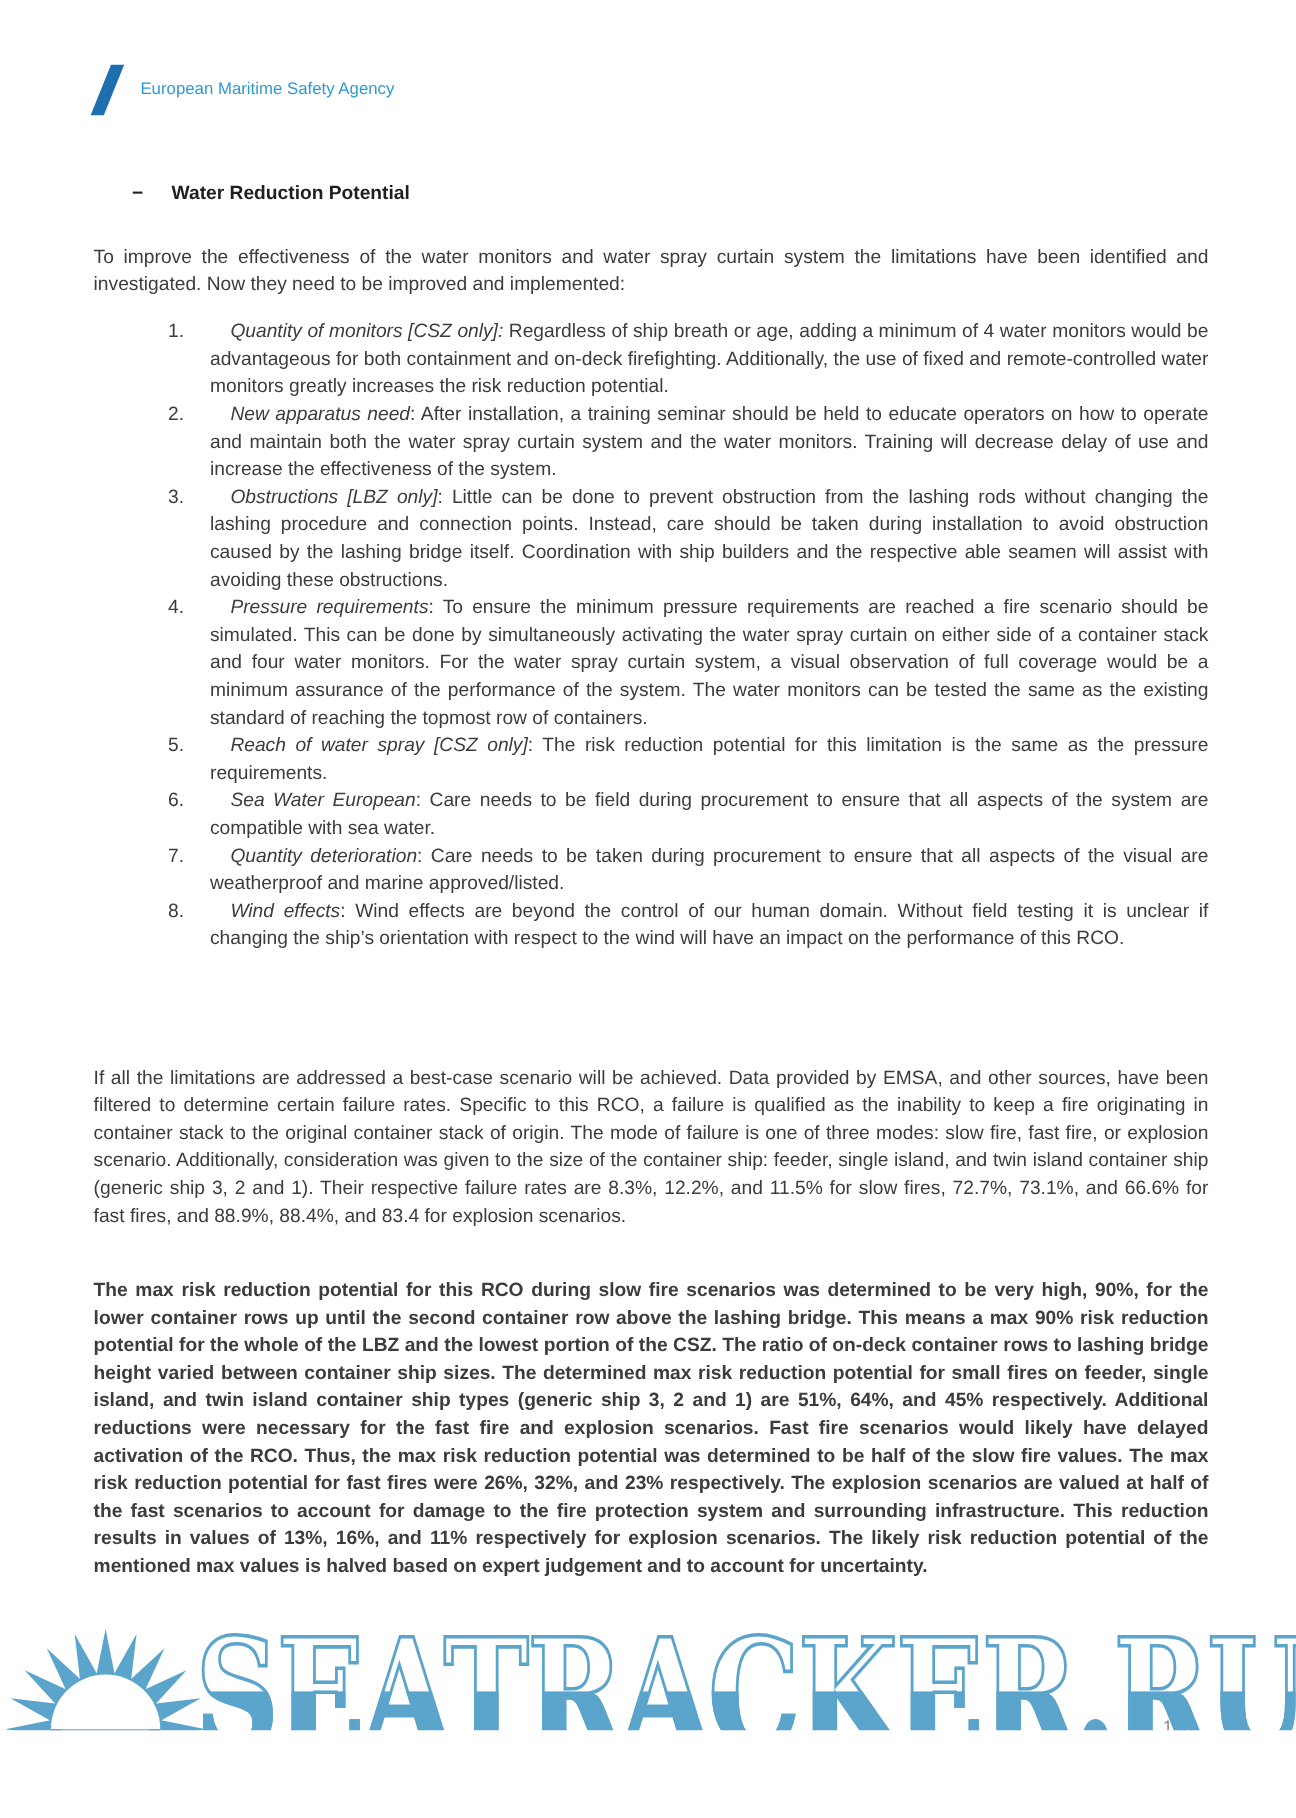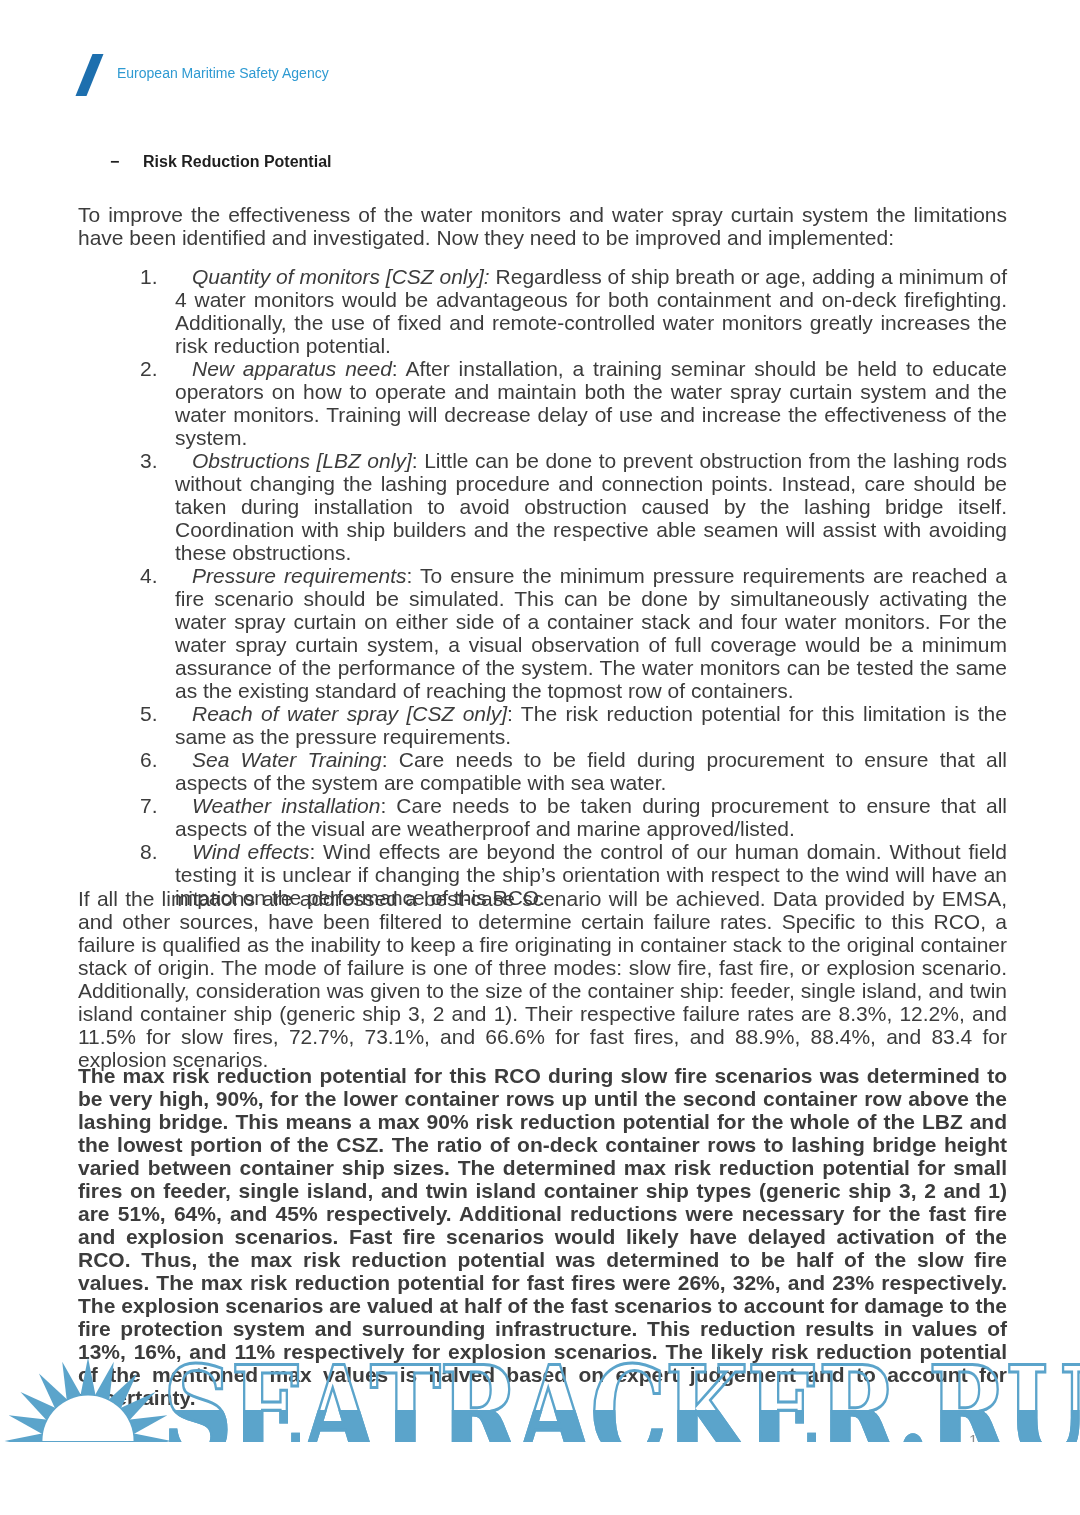--- a/index.html
+++ b/index.html
@@ -29,21 +29,21 @@
   .section-heading {
     position:absolute; left:110px; top:151px;
     display:flex;
     font-size:16px; font-weight:bold; color:#1f1f1f;
     line-height:22px;
   }
   .section-heading .dash { width:33px; font-weight:bold; }
 
   
   .bodytext {
-    font-size:21px; line-height:23px; color:#3c3c3c;
+    font-size:16px; line-height:23px; color:#3c3c3c;
   }
   .intro {
     position:absolute; left:78px; top:203px; width:929px;
     text-align:justify;
   }
   .doc-list {
     position:absolute; left:140px; top:265px; width:867px;
     list-style:none;
   }
   .doc-li { display:flex; }
@@ -94,21 +94,21 @@
 </head>
 <body>
 
 <div class="page">
 
   <div class="brand-slash"></div>
   <div class="agency-name">European Maritime Safety Agency</div>
 
   <div class="section-heading">
     <span class="dash">−</span>
-    <span>Risk Reduction Potential</span>
+    <span>Water Reduction Potential</span>
   </div>
 
   <p class="intro bodytext">To improve the effectiveness of the water monitors and water spray curtain system the limitations have been identified and investigated. Now they need to be improved and implemented:</p>
 
   <ul class="doc-list bodytext">
     <li class="doc-li">
       <span class="num">1.</span>
       <span class="li-body"><i class="item-label">Quantity of monitors [CSZ only]:</i><span> Regardless of ship breath or age, adding a minimum of 4 water monitors would be advantageous for both containment and on-deck firefighting. Additionally, the use of fixed and remote-controlled water monitors greatly increases the risk reduction potential.</span></span>
     </li>
     <li class="doc-li">
@@ -122,25 +122,25 @@
     <li class="doc-li">
       <span class="num">4.</span>
       <span class="li-body"><i class="item-label">Pressure requirements</i><span>: To ensure the minimum pressure requirements are reached a fire scenario should be simulated. This can be done by simultaneously activating the water spray curtain on either side of a container stack and four water monitors. For the water spray curtain system, a visual observation of full coverage would be a minimum assurance of the performance of the system. The water monitors can be tested the same as the existing standard of reaching the topmost row of containers.</span></span>
     </li>
     <li class="doc-li">
       <span class="num">5.</span>
       <span class="li-body"><i class="item-label">Reach of water spray [CSZ only]</i><span>: The risk reduction potential for this limitation is the same as the pressure requirements.</span></span>
     </li>
     <li class="doc-li">
       <span class="num">6.</span>
-      <span class="li-body"><i class="item-label">Sea Water Training</i><span>: Care needs to be field during procurement to ensure that all aspects of the system are compatible with sea water.</span></span>
+      <span class="li-body"><i class="item-label">Sea Water European</i><span>: Care needs to be field during procurement to ensure that all aspects of the system are compatible with sea water.</span></span>
     </li>
     <li class="doc-li">
       <span class="num">7.</span>
-      <span class="li-body"><i class="item-label">Weather installation</i><span>: Care needs to be taken during procurement to ensure that all aspects of the visual are weatherproof and marine approved/listed.</span></span>
+      <span class="li-body"><i class="item-label">Quantity deterioration</i><span>: Care needs to be taken during procurement to ensure that all aspects of the visual are weatherproof and marine approved/listed.</span></span>
     </li>
     <li class="doc-li">
       <span class="num">8.</span>
       <span class="li-body"><i class="item-label">Wind effects</i><span>: Wind effects are beyond the control of our human domain. Without field testing it is unclear if changing the ship’s orientation with respect to the wind will have an impact on the performance of this RCO.</span></span>
     </li>
   </ul>
 
   <p class="para-failure bodytext">If all the limitations are addressed a best-case scenario will be achieved. Data provided by EMSA, and other sources, have been filtered to determine certain failure rates. Specific to this RCO, a failure is qualified as the inability to keep a fire originating in container stack to the original container stack of origin. The mode of failure is one of three modes: slow fire, fast fire, or explosion scenario. Additionally, consideration was given to the size of the container ship: feeder, single island, and twin island container ship (generic ship 3, 2 and 1). Their respective failure rates are 8.3%, 12.2%, and 11.5% for slow fires, 72.7%, 73.1%, and 66.6% for fast fires, and 88.9%, 88.4%, and 83.4 for explosion scenarios.</p>
   <p class="para-risk bodytext">The max risk reduction potential for this RCO during slow fire scenarios was determined to be very high, 90%, for the lower container rows up until the second container row above the lashing bridge. This means a max 90% risk reduction potential for the whole of the LBZ and the lowest portion of the CSZ. The ratio of on-deck container rows to lashing bridge height varied between container ship sizes. The determined max risk reduction potential for small fires on feeder, single island, and twin island container ship types (generic ship 3, 2 and 1) are 51%, 64%, and 45% respectively. Additional reductions were necessary for the fast fire and explosion scenarios. Fast fire scenarios would likely have delayed activation of the RCO. Thus, the max risk reduction potential was determined to be half of the slow fire values. The max risk reduction potential for fast fires were 26%, 32%, and 23% respectively. The explosion scenarios are valued at half of the fast scenarios to account for damage to the fire protection system and surrounding infrastructure. This reduction results in values of 13%, 16%, and 11% respectively for explosion scenarios. The likely risk reduction potential of the mentioned max values is halved based on expert judgement and to account for uncertainty.</p>
 

